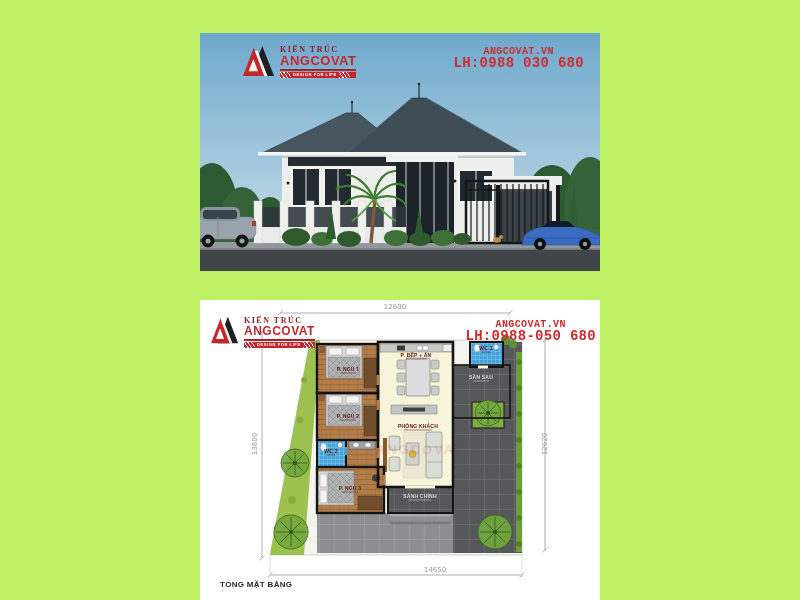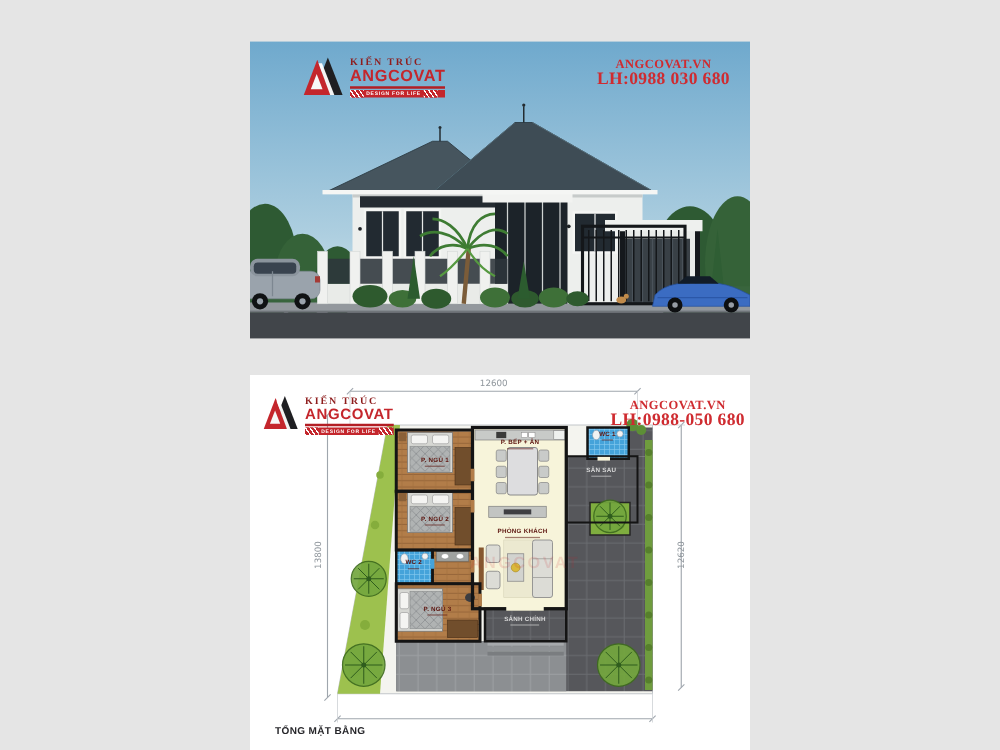--- a/index.html
+++ b/index.html
@@ -1,17 +1,17 @@
 <!DOCTYPE html>
 <html><head>
 <meta charset="utf-8">
 <style>
   * { margin:0; padding:0; box-sizing:border-box; }
   body { width:800px; height:600px; background:#ffffff; font-family:"Liberation Sans",sans-serif; position:relative; overflow:hidden; }
-  .page { position:absolute; inset:0; background:#e5e5e5; }
+  .page { position:absolute; inset:0; background:#bef264; }
 
   
   .render-panel { position:absolute; left:200px; top:33px; width:400px; height:238px; overflow:hidden; }
   .plan-panel   { position:absolute; left:200px; top:300px; width:400px; height:300px; overflow:hidden; background:#fff; }
   .panel-svg { position:absolute; inset:0; width:100%; height:100%; display:block; }
 
   
   .logo { position:absolute; display:flex; align-items:flex-start; gap:4px; z-index:5; }
   .logo-render { left:42px; top:12px; }
   .logo-plan   { left:10px; top:16px; }
@@ -19,21 +19,21 @@
   .logo-plan .logo-mark { width:30px; height:28px; }
   .logo-text { display:flex; flex-direction:column; }
   .logo-top { font-family:"Liberation Serif",serif; font-weight:bold; font-size:8px; line-height:9px; letter-spacing:1.5px; color:#8e1d1d; }
   .logo-brand { font-size:13px; line-height:14px; font-weight:800; letter-spacing:.5px; color:#c4262c; border-bottom:2px solid #b31e24; padding-bottom:1px; }
   .logo-plan .logo-brand { font-size:12px; line-height:13px; }
   .logo-banner { margin-top:1px; display:flex; align-items:stretch; height:6px; background:#c4262c; }
   .stripe { width:11px; background:repeating-linear-gradient(55deg,#ffffff 0 1px,#c4262c 1px 3px); }
   .banner-text { color:#ffffff; font-size:4px; line-height:6px; font-weight:bold; letter-spacing:.6px; padding:0 2px; white-space:nowrap; }
 
   
-  .contact { position:absolute; text-align:center; font-family:Liberation Serif, serif; font-weight:bold; color:#cf2b30; z-index:5; }
+  .contact { position:absolute; text-align:center; font-family:Liberation Mono, monospace; font-weight:bold; color:#cf2b30; z-index:5; }
   .contact-render { right:16px; top:13px; }
   .contact-plan { right:4px; top:19px; }
   .contact .site { font-size:10px; line-height:12px; letter-spacing:.4px; }
   .contact .phone { font-size:14px; line-height:11px; letter-spacing:.3px; }
 
   
   .dim { position:absolute; color:#8f969c; font-family:"DejaVu Sans",sans-serif; font-size:7px; line-height:8px; z-index:4; }
   .dim-top { left:80px; width:230px; top:3px; text-align:center; }
   .dim-bottom { left:110px; width:250px; top:266px; text-align:center; }
   .dim-left { left:44px; top:140px; transform:rotate(-90deg); }
@@ -474,20 +474,21 @@
     </div>
 
     <div class="contact contact-plan">
       <div class="site">ANGCOVAT.VN</div>
       <div class="phone">LH:0988-050 680</div>
     </div>
 
     <div class="dim dim-top">12600</div>
     <div class="dim dim-left">13800</div>
     <div class="dim dim-right">12620</div>
+    <div class="dim dim-bottom">14650</div>
 
     <div class="room-label" style="left:216px; top:56px;">P. BẾP + ĂN</div>
     <div class="room-label" style="left:286px; top:49px;">WC 1</div>
     <div class="room-label on-dark" style="left:281px; top:78px;">SÂN SAU</div>
     <div class="room-label" style="left:148px; top:70px;">P. NGỦ 1</div>
     <div class="room-label" style="left:148px; top:117px;">P. NGỦ 2</div>
     <div class="room-label" style="left:131px; top:152px;">WC 2</div>
     <div class="room-label" style="left:150px; top:189px;">P. NGỦ 3</div>
     <div class="room-label" style="left:218px; top:127px;">PHÒNG KHÁCH</div>
     <div class="room-label on-dark" style="left:220px; top:197px;">SẢNH CHÍNH</div>

